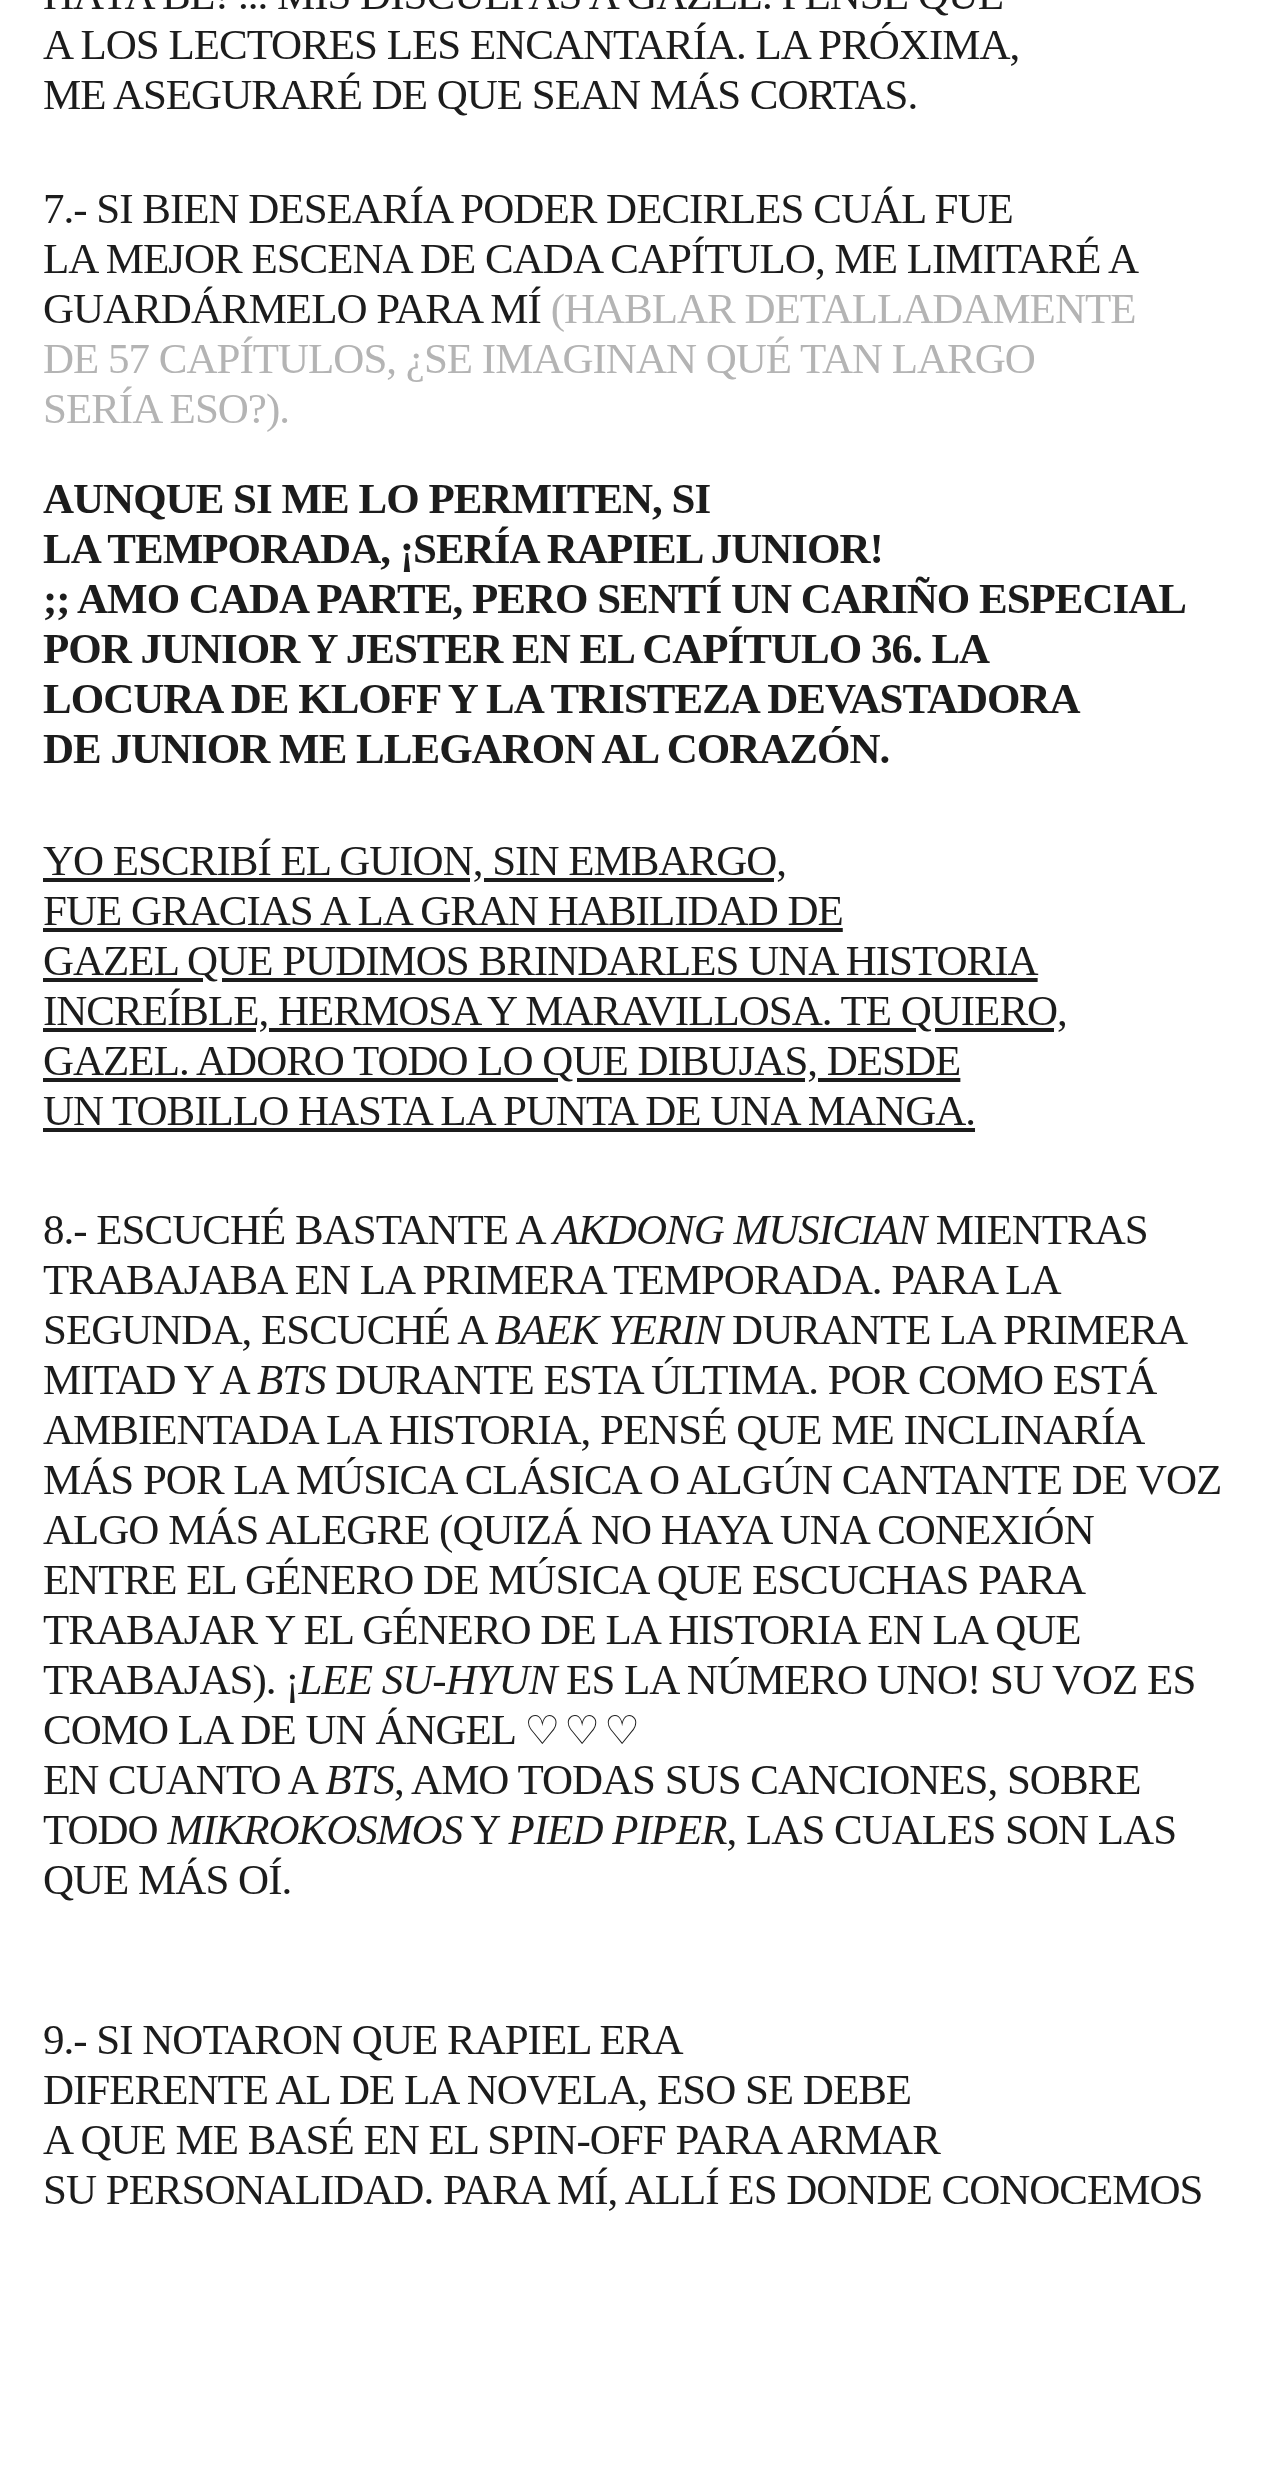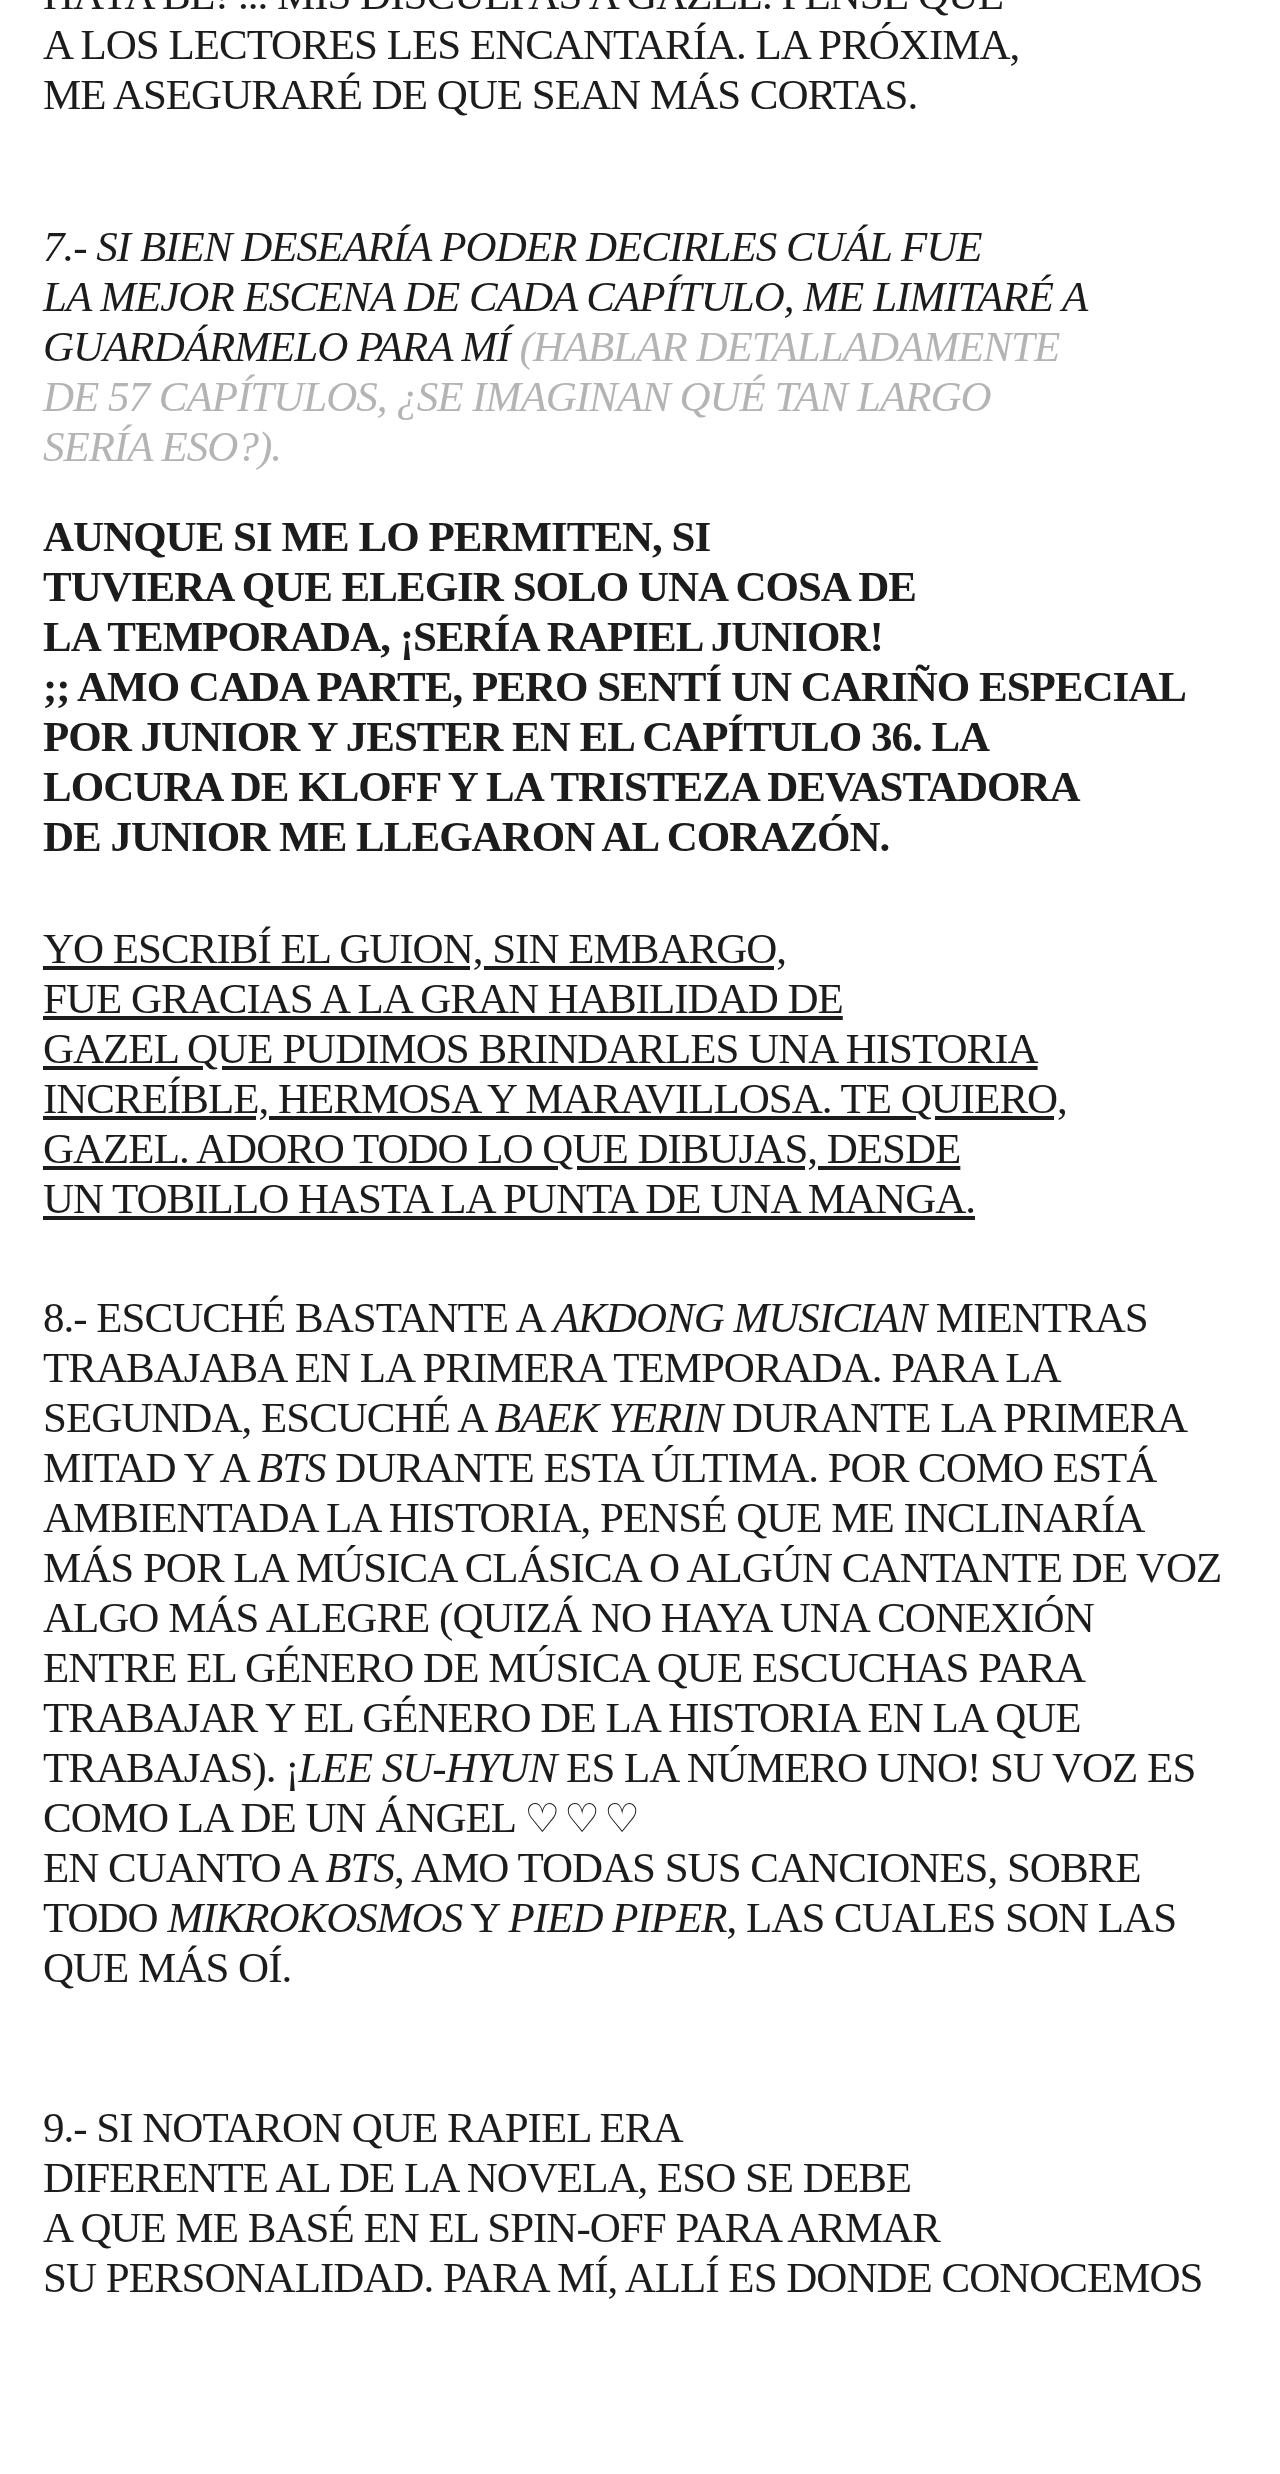--- a/index.html
+++ b/index.html
@@ -20,21 +20,21 @@
     padding-left: 43px;
     font-family: "Liberation Serif", "DejaVu Serif", serif;
     font-size: 43px;
     line-height: 50px;
     letter-spacing: -1px;
     color: #1c1c1c;
     text-rendering: optimizeLegibility;
   }
   .para { margin: 0; }
   .para-0 { margin-top: -30px; }
-  .para-1 { margin-top: 102px; font-style: italic; }
+  .para-1 { margin-top: 64px; }
   .para-2 { margin-top: 40px; font-weight: bold; }
   .para-3 { margin-top: 62px; text-decoration: underline; }
   .para-4 { margin-top: 69px; }
   .para-5 { margin-top: 110px; }
   .line {
     height: 50px;
     white-space: pre;
   }
   .it { font-style: italic; }
   .muted { color: #b4b4b4; text-align: right; }
@@ -56,21 +56,20 @@
       </div>
       <div class="para para-1">
         <div class="line"><span>7.- SI BIEN DESEARÍA PODER DECIRLES CUÁL FUE</span></div>
         <div class="line"><span>LA MEJOR ESCENA DE CADA CAPÍTULO, ME LIMITARÉ A</span></div>
         <div class="line"><span>GUARDÁRMELO PARA MÍ </span><span class="muted">(HABLAR DETALLADAMENTE</span></div>
         <div class="line"><span class="muted">DE 57 CAPÍTULOS, ¿SE IMAGINAN QUÉ TAN LARGO</span></div>
         <div class="line"><span class="muted">SERÍA ESO?).</span></div>
       </div>
       <div class="para para-2">
         <div class="line"><span>AUNQUE SI ME LO PERMITEN, SI</span></div>
-        <div class="line"><span>TUVIERA QUE ELEGIR SOLO UNA COSA DE</span></div>
         <div class="line"><span>LA TEMPORADA, ¡SERÍA RAPIEL JUNIOR!</span></div>
         <div class="line"><span>;; AMO CADA PARTE, PERO SENTÍ UN CARIÑO ESPECIAL</span></div>
         <div class="line"><span>POR JUNIOR Y JESTER EN EL CAPÍTULO 36. LA</span></div>
         <div class="line"><span>LOCURA DE KLOFF Y LA TRISTEZA DEVASTADORA</span></div>
         <div class="line"><span>DE JUNIOR ME LLEGARON AL CORAZÓN.</span></div>
       </div>
       <div class="para para-3">
         <div class="line"><span>YO ESCRIBÍ EL GUION, SIN EMBARGO,</span></div>
         <div class="line"><span>FUE GRACIAS A LA GRAN HABILIDAD DE</span></div>
         <div class="line"><span>GAZEL QUE PUDIMOS BRINDARLES UNA HISTORIA</span></div>

